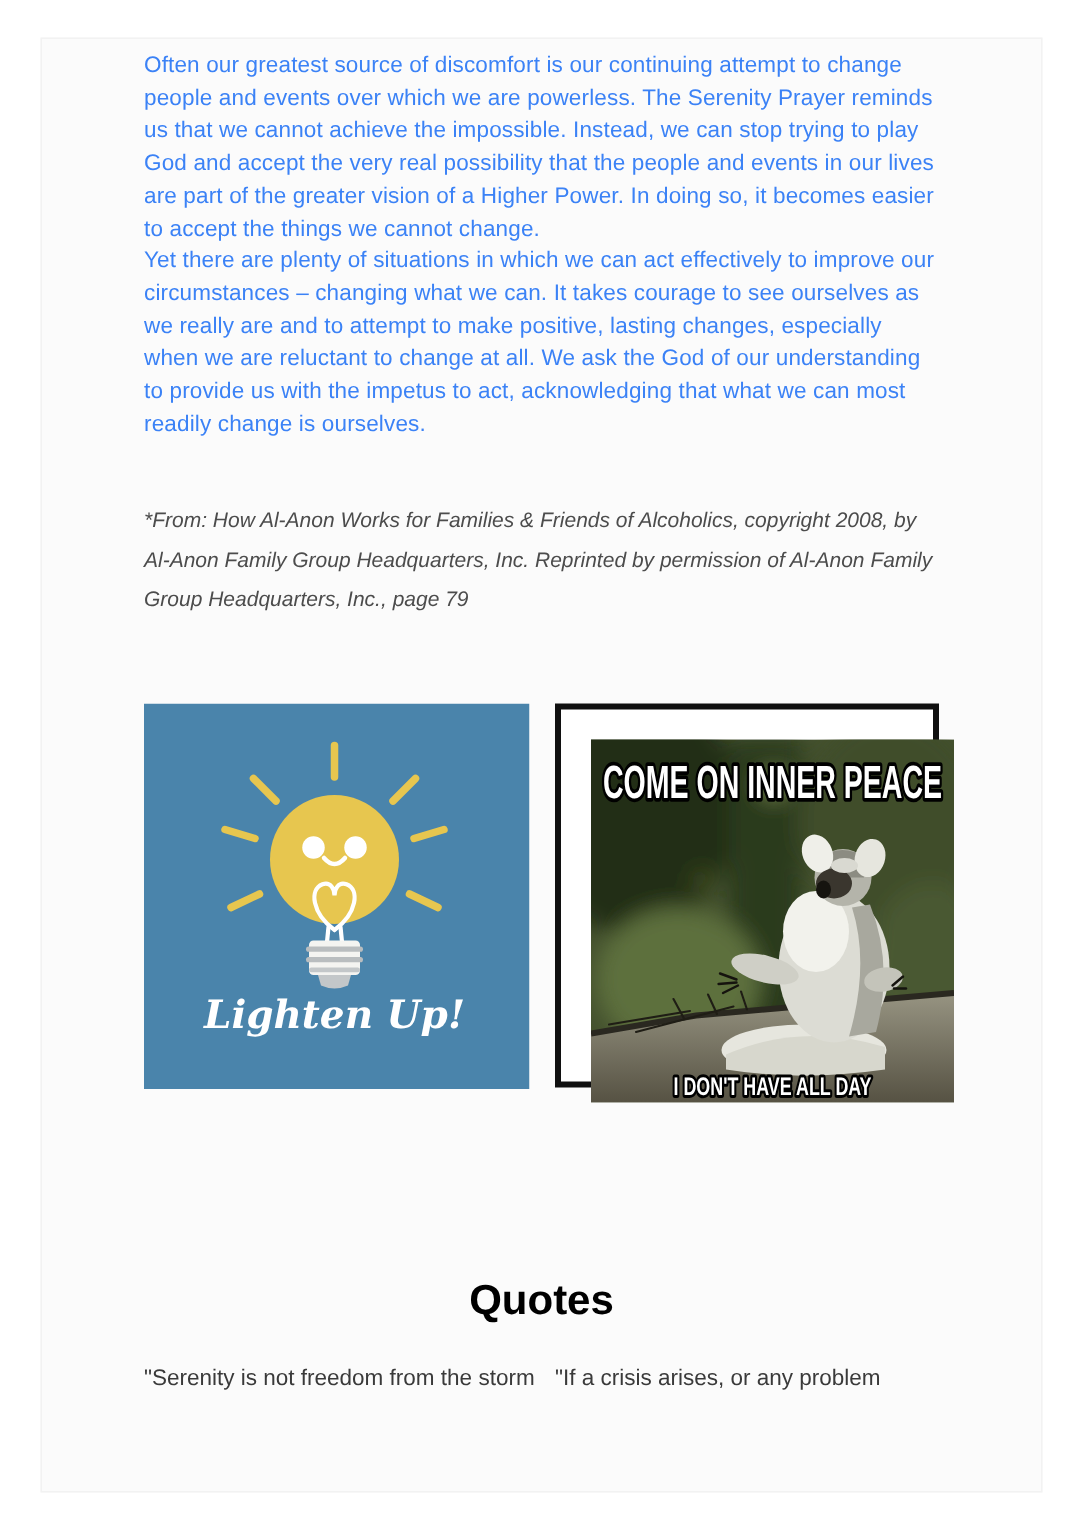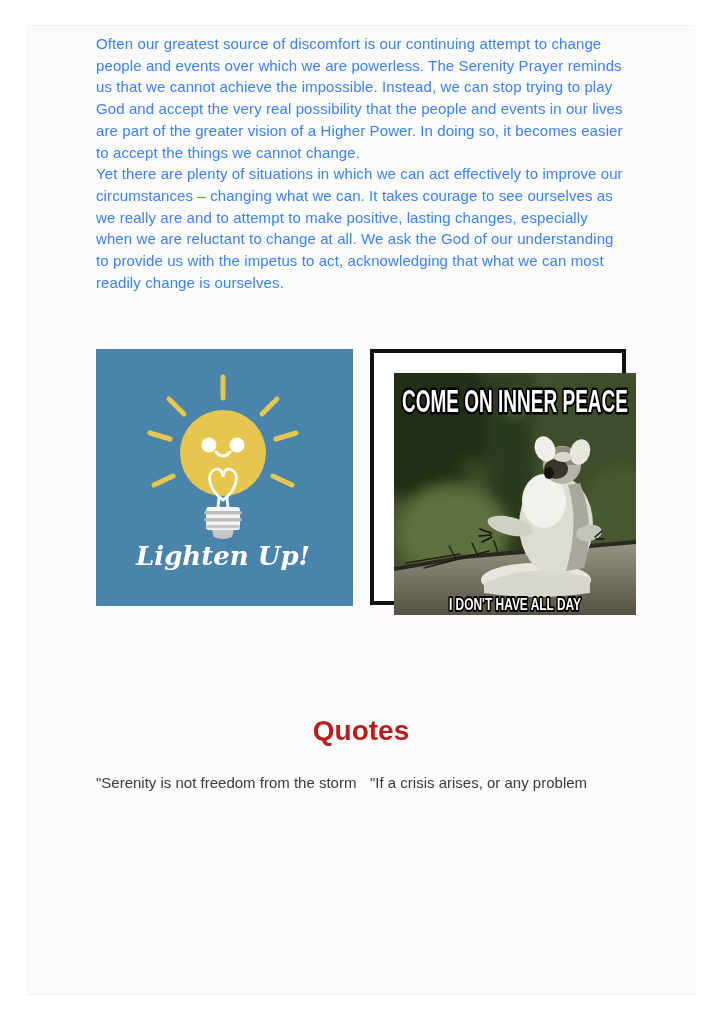--- a/index.html
+++ b/index.html
@@ -33,23 +33,23 @@
   .figures-row { margin-top:56px; display:flex; gap:17px; align-items:flex-start; }
   .fig-lighten { width:257px; height:325px; }
   .fig-lighten svg { display:block; }
   .fig-meme {
     width:256px; height:256px;
     border:4px solid #101010; background:#ffffff; padding:20px;
   }
   .fig-meme svg { display:block; }
 
   .quotes-title {
-    margin-top:40px;
+    margin-top:56px;
     font-size:28px; line-height:34px; font-weight:bold;
-    color:#b91c1c; text-align:center;
+    color:#000000; text-align:center;
     font-family:"Liberation Sans", sans-serif;
   }
   .quotes-row { margin-top:24px; display:flex; gap:18px; }
   .quote-col {
     width:256px; font-size:15px; line-height:21px; color:#3a3a3a;
     white-space:nowrap; overflow:visible;
   }
 
   .meme-caption {
     font-family:"Liberation Sans", sans-serif;
@@ -68,20 +68,21 @@
 
 <div class="page-card">
   <div class="content">
 
     <div class="article">
       <p>Often our greatest source of discomfort is our continuing attempt to change people and events over which we are powerless. The Serenity Prayer reminds us that we cannot achieve the impossible. Instead, we can stop trying to play God and accept the very real possibility that the people and events in our lives are part of the greater vision of a Higher Power. In doing so, it becomes easier to accept the things we cannot change.</p>
       <p>Yet there are plenty of situations in which we can act effectively to improve our circumstances – changing what we can. It takes courage to see ourselves as we really are and to attempt to make positive, lasting changes, especially when we are reluctant to change at all. We ask the God of our understanding to provide us with the impetus to act, acknowledging that what we can most readily change is ourselves.</p>
     </div>
 
 
+    <div class="footnote">*From: How Al-Anon Works for Families &amp; Friends of Alcoholics, copyright 2008, by Al-Anon Family Group Headquarters, Inc. Reprinted by permission of Al-Anon Family Group Headquarters, Inc., page 79</div>
 
     <div class="figures-row">
 
       <div class="fig-lighten">
         <svg width="257" height="257" viewBox="0 0 257 257" xmlns="http://www.w3.org/2000/svg">
           <rect x="0" y="0" width="257" height="257" fill="#4a84ab"></rect>
 
           <g stroke="#e7c64f" stroke-width="5" stroke-linecap="round">
             <line x1="127" y1="49" x2="127" y2="28"></line>
             <line x1="88" y1="65" x2="73" y2="50"></line>

